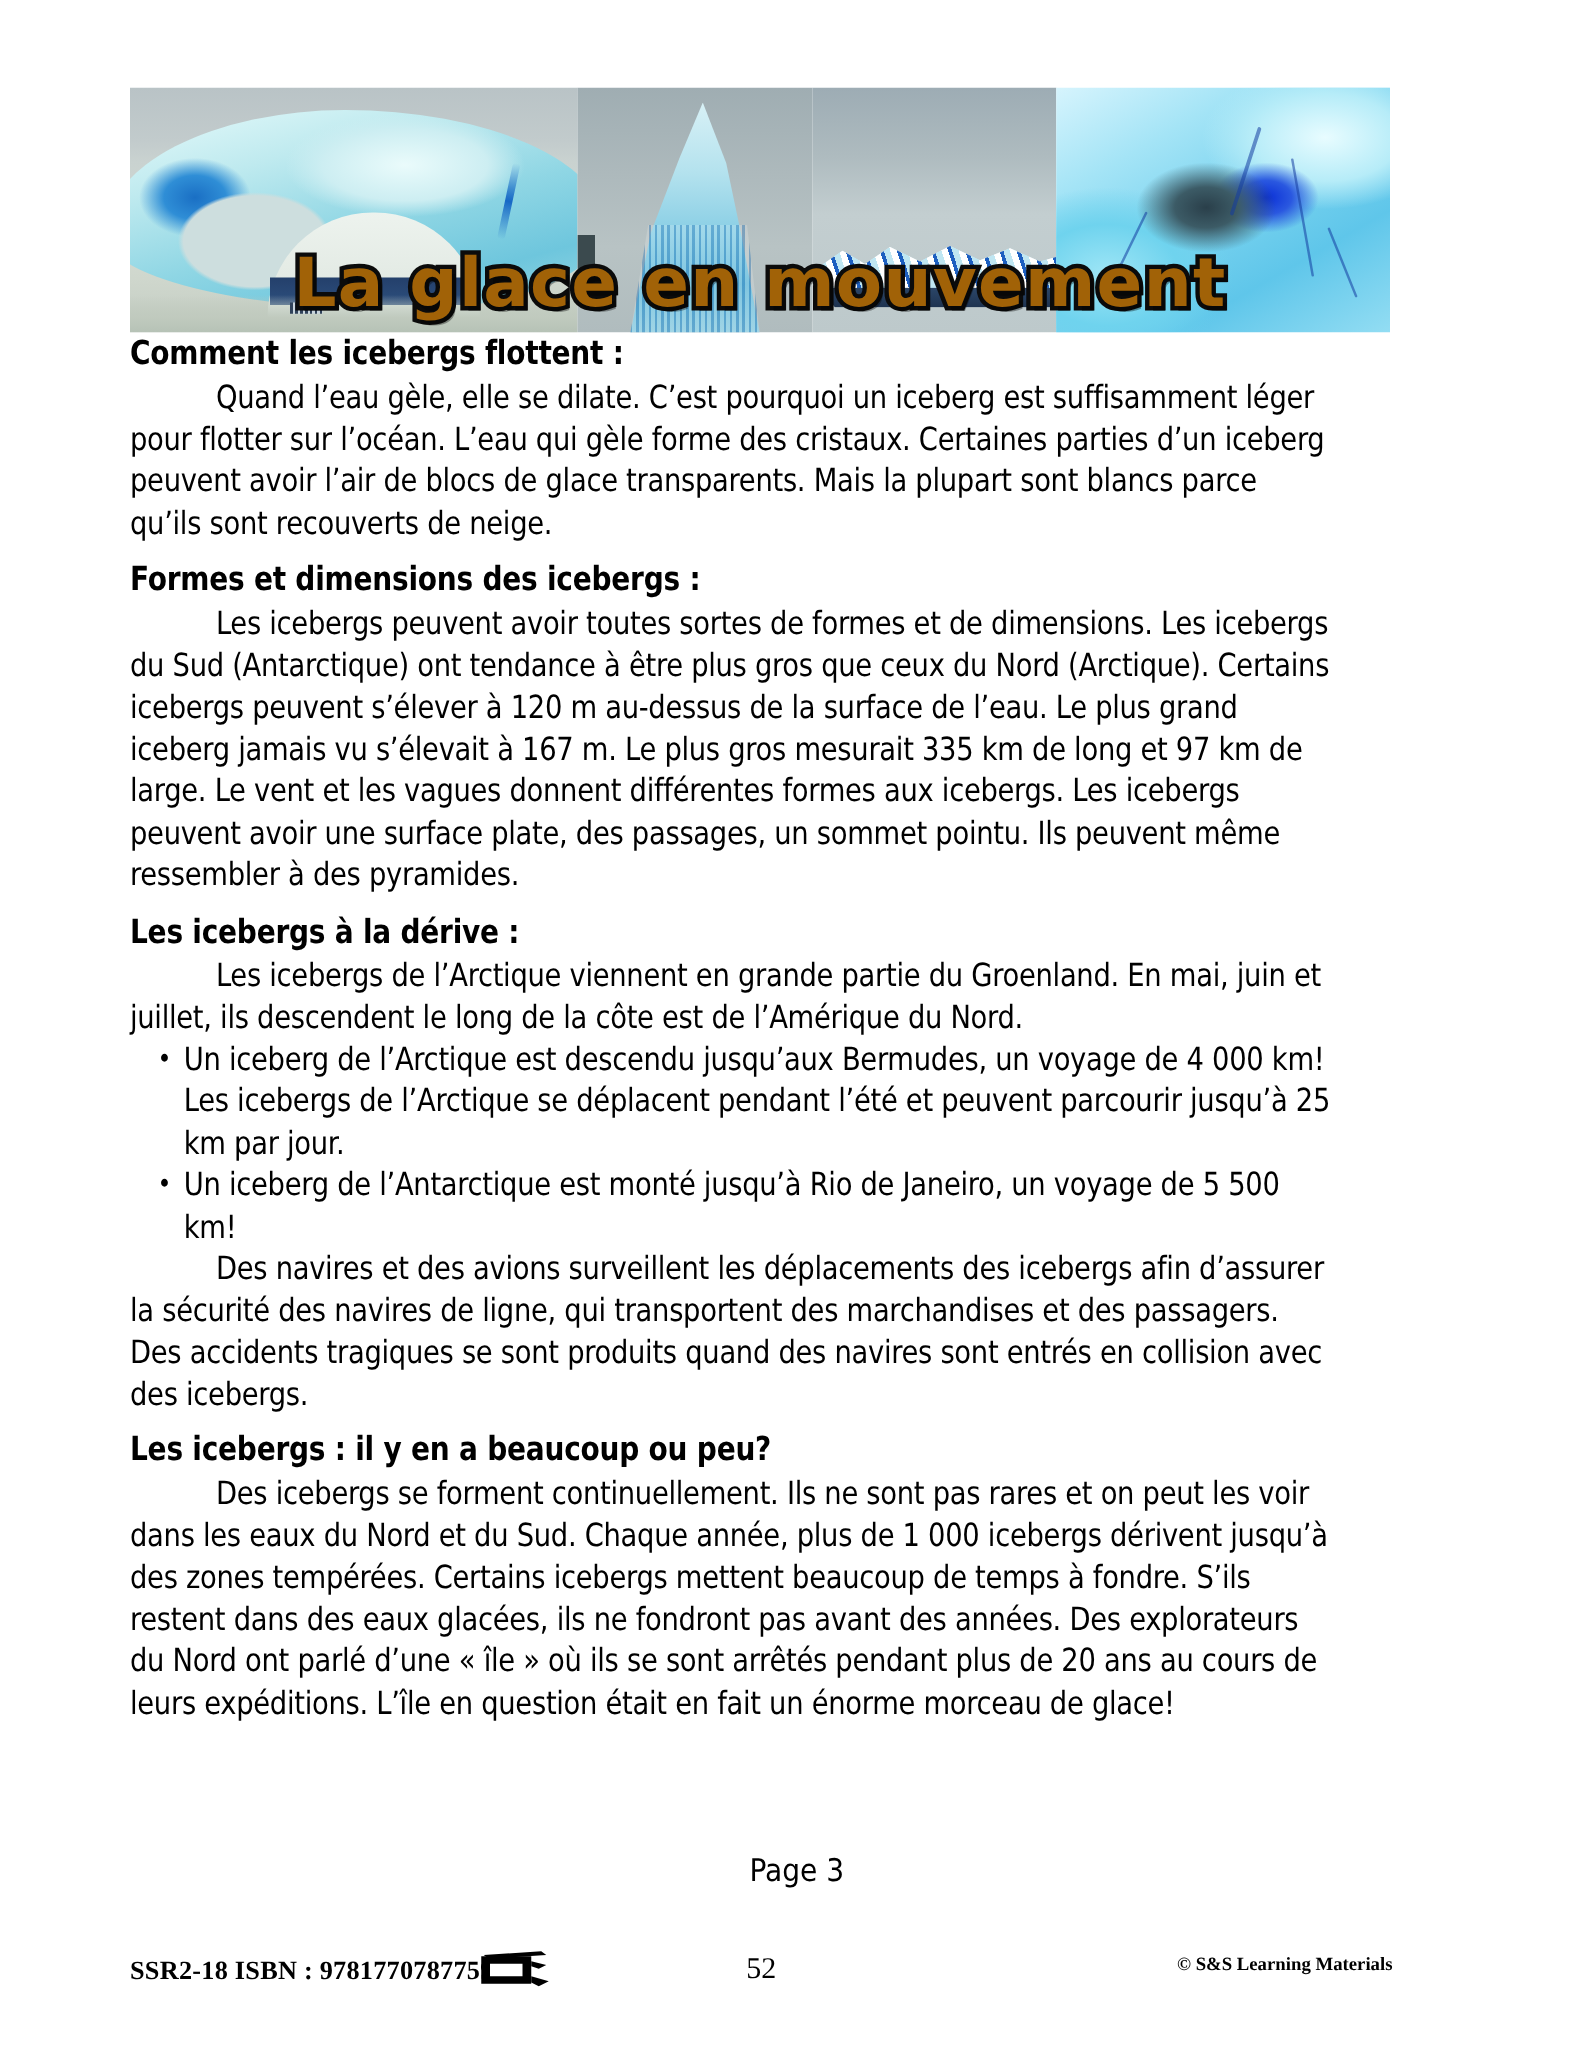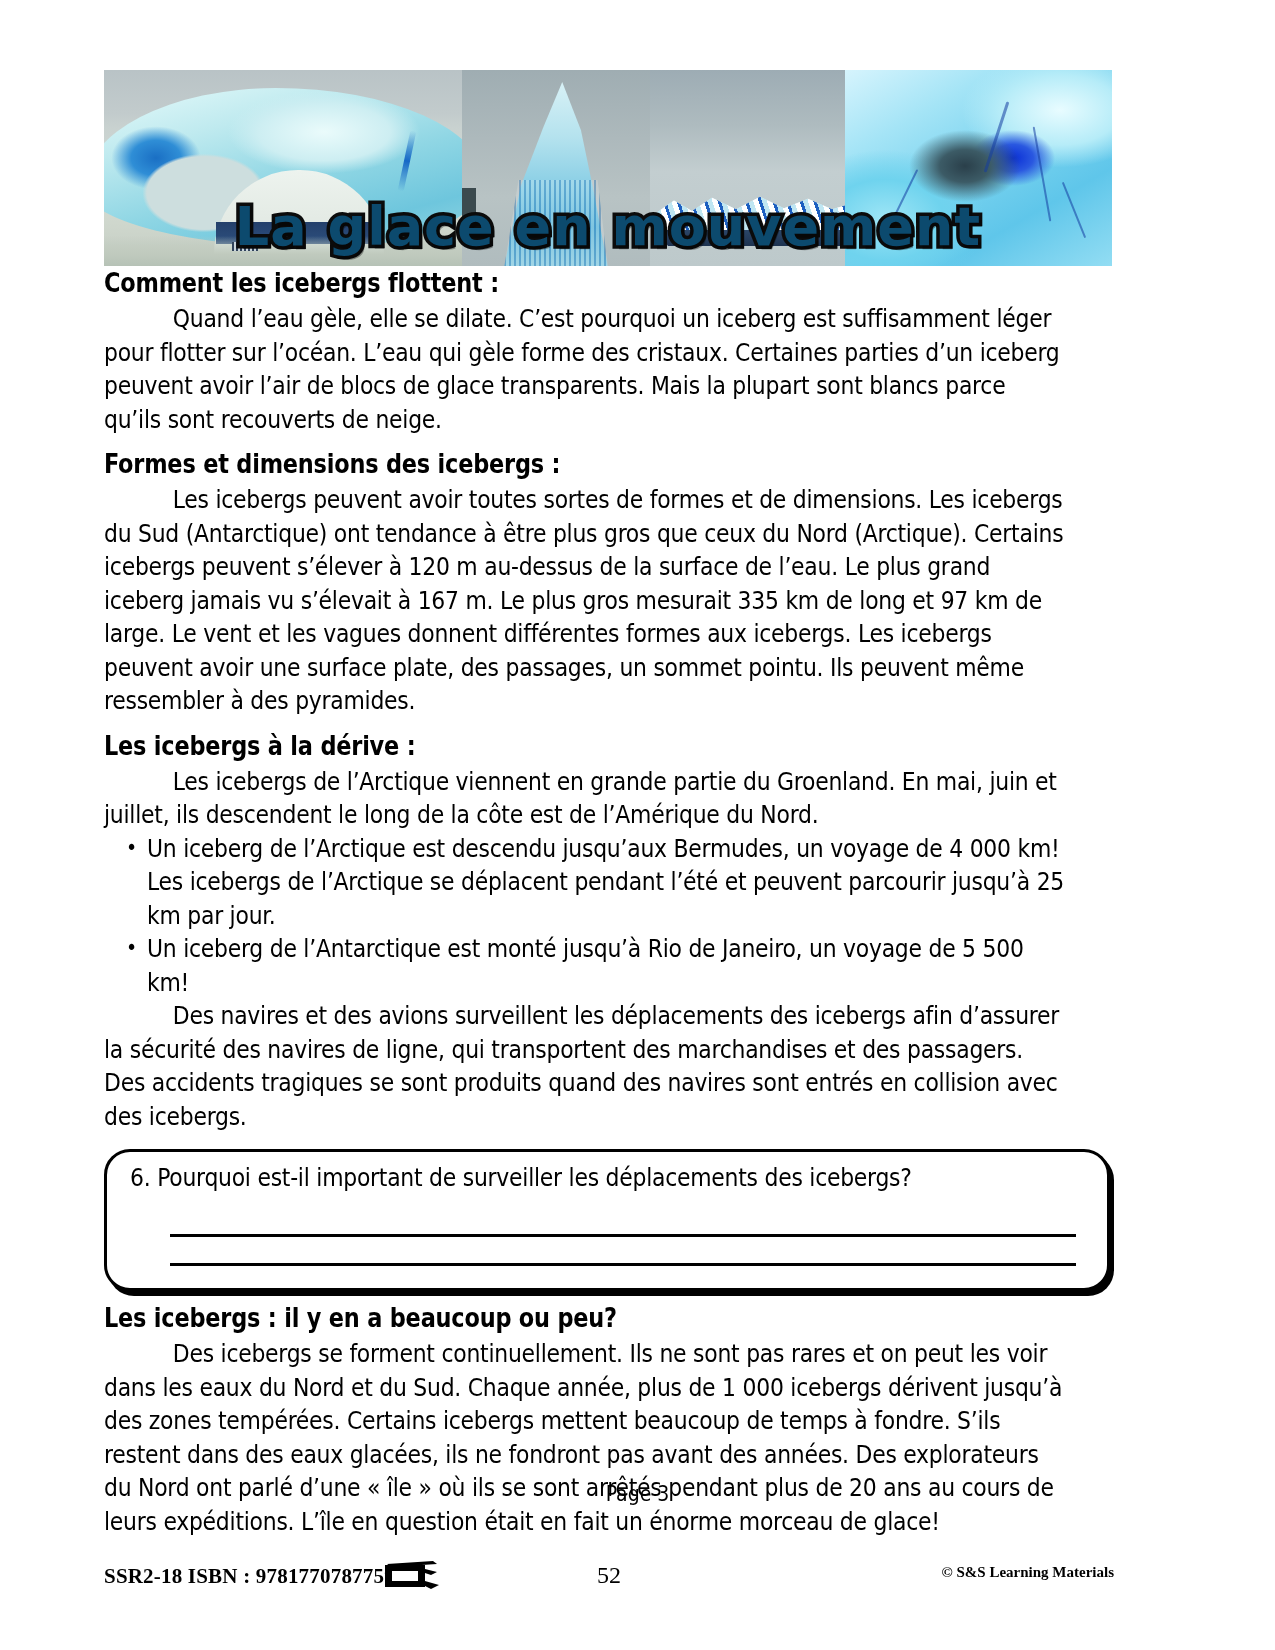--- a/index.html
+++ b/index.html
@@ -160,21 +160,21 @@
   .banner-title {
     position: absolute;
     left: 0; right: 0;
     top: 128px;
     text-align: center;
     font-family: "DejaVu Sans", sans-serif;
     font-weight: bold;
     font-size: 54px;
     line-height: 58px;
     letter-spacing: 1px;
-    color: #0c4a6e;
+    color: #a16207;
     -webkit-text-stroke: 7px #0b0b0b;
     paint-order: stroke fill;
     white-space: nowrap;
     z-index: 5;
     text-shadow: 3px 4px 0 rgba(0,0,0,0.35);
   }
 
   
   .content {
     position: absolute;
@@ -267,21 +267,21 @@
   .al2 { top: 114px; }
   .al3 { top: 143px; }
 
   
   .page-label {
     position: absolute;
     left: 0; right: 0;
     top: 1482px;
     text-align: center;
     font-family: "Liberation Sans Narrow", "DejaVu Sans Condensed", "Liberation Sans", sans-serif;
-    font-size: 21px;
+    font-size: 25px;
   }
   .footer-bar {
     position: absolute;
     left: 104px;
     top: 1560px;
     width: 1010px;
     height: 40px;
   }
   .foot-left {
     position: absolute;
@@ -360,27 +360,20 @@
     <h2 class="sec-head">Les icebergs à la dérive :</h2>
     <p class="para indent">Les icebergs de l’Arctique viennent en grande partie du Groenland. En mai, juin et juillet, ils descendent le long de la côte est de l’Amérique du Nord.</p>
 
     <ul class="bullets">
       <li>Un iceberg de l’Arctique est descendu jusqu’aux Bermudes, un voyage de 4 000 km! Les icebergs de l’Arctique se déplacent pendant l’été et peuvent parcourir jusqu’à 25 km par jour.</li>
       <li>Un iceberg de l’Antarctique est monté jusqu’à Rio de Janeiro, un voyage de 5 500 km!</li>
     </ul>
 
     <p class="para indent">Des navires et des avions surveillent les déplacements des icebergs afin d’assurer la sécurité des navires de ligne, qui transportent des marchandises et des passagers. Des accidents tragiques se sont produits quand des navires sont entrés en collision avec des icebergs.</p>
 
-    <div class="qbox-wrap">
-      <div class="qbox"></div>
-      <div class="qtext">6. Pourquoi est-il important de surveiller les déplacements des icebergs?</div>
-      <div class="answer-line al1"></div>
-      <div class="answer-line al2"></div>
-      <div class="answer-line al3"></div>
-    </div>
 
     <div class="gap-b"></div>
 
     <h2 class="sec-head">Les icebergs : il y en a beaucoup ou peu?</h2>
     <p class="para indent">Des icebergs se forment continuellement. Ils ne sont pas rares et on peut les voir dans les eaux du Nord et du Sud. Chaque année, plus de 1 000 icebergs dérivent jusqu’à des zones tempérées. Certains icebergs mettent beaucoup de temps à fondre. S’ils restent dans des eaux glacées, ils ne fondront pas avant des années. Des explorateurs du Nord ont parlé d’une « île » où ils se sont arrêtés pendant plus de 20 ans au cours de leurs expéditions. L’île en question était en fait un énorme morceau de glace!</p>
 
   </div>
 
   <div class="page-label">Page 3</div>
 

